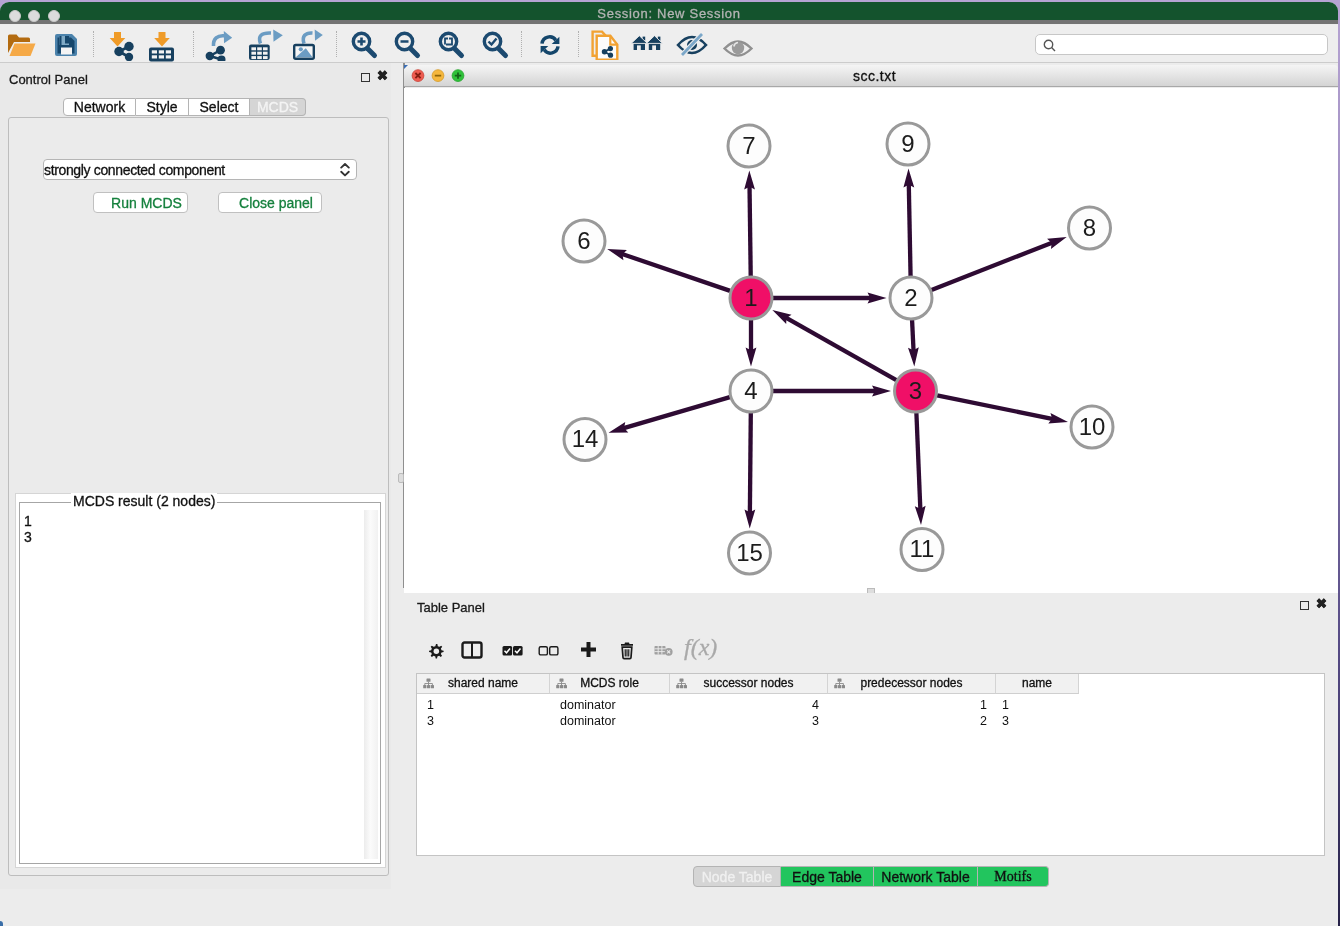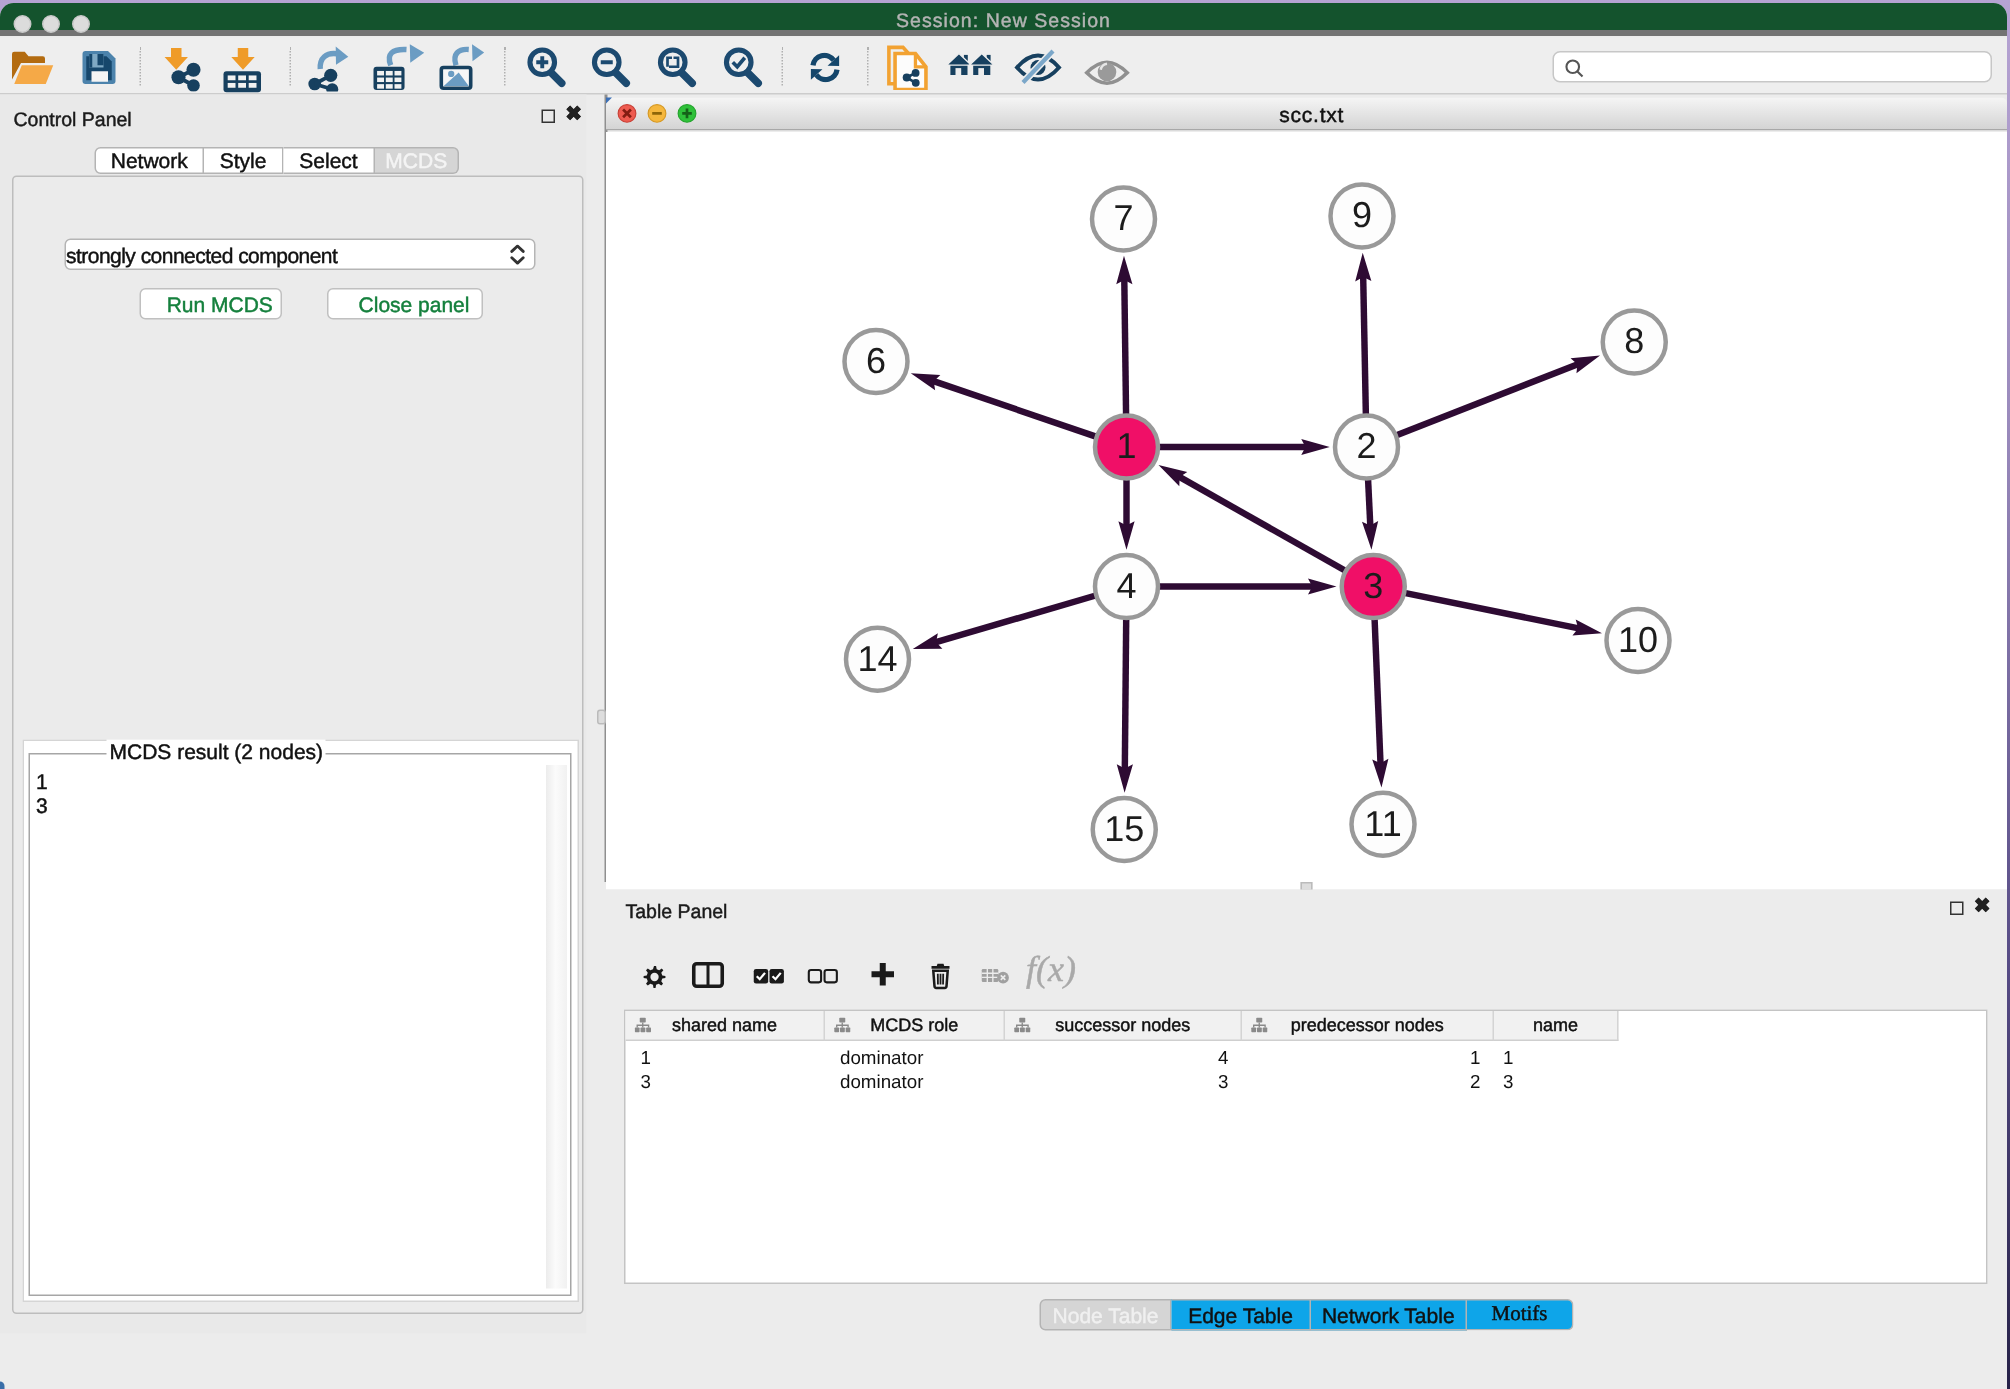--- a/index.html
+++ b/index.html
@@ -45,21 +45,21 @@
 
 #tablepanel { position:absolute; left:404px; top:591px; width:934px; height:298px; background:#ececec; }
 #tp-title { position:absolute; left:13px; top:7px; font-size:13px; color:#1a1a1a; }
 #tp-toolbar { position:absolute; left:14px; top:42px; height:32px; }
 #tablebox { position:absolute; left:12px; top:80px; width:909px; height:183px; background:#fff; border:1px solid #c4c4c4; }
 #thead { position:absolute; left:0; top:0; height:20px; display:flex; font-size:12px; color:#111; background:#f1f1f1; }
 .th { border-right:1px solid #d4d4d4; border-bottom:1px solid #cfcfcf; position:relative; text-align:center; line-height:18px; }
 .th svg { position:absolute; left:6px; top:4px; }
 .trow { position:absolute; font-size:12.5px; color:#111; height:16px; line-height:16px; -webkit-text-stroke:0; }
 #tp-tabs { position:absolute; left:289px; top:273px; height:21px; display:flex; font-size:14px; }
-.tptab { border:1px solid #b4b4b4; border-left:none; background:#0ea5e9; color:#111; display:flex; align-items:center; justify-content:center; }
+.tptab { border:1px solid #b4b4b4; border-left:none; background:#22c55e; color:#111; display:flex; align-items:center; justify-content:center; }
 .tptab.first { border-left:1px solid #b4b4b4; border-radius:4px 0 0 4px; }
 .tptab.last { border-radius:0 4px 4px 0;font-family:Liberation Serif, serif; }
 .tptab.sel { background:#d5d5d5; color:#f0f0f0; }
 
 #statusbar { position:absolute; left:0; top:887px; width:100%; height:37px; background:#ececec; border-top:1px solid #d0d0d0; }
 #listbtn { position:absolute; left:10px; top:10px; width:28px; height:21px; background:#fdfdfd; border:1px solid #c9c9c9; }
 #membtn { position:absolute; right:8px; top:8px; width:74px; height:23px; background:#fdfdfd; border:1px solid #c9c9c9; font-size:12px; color:#111; }
 </style>
 </head>
 <body>

